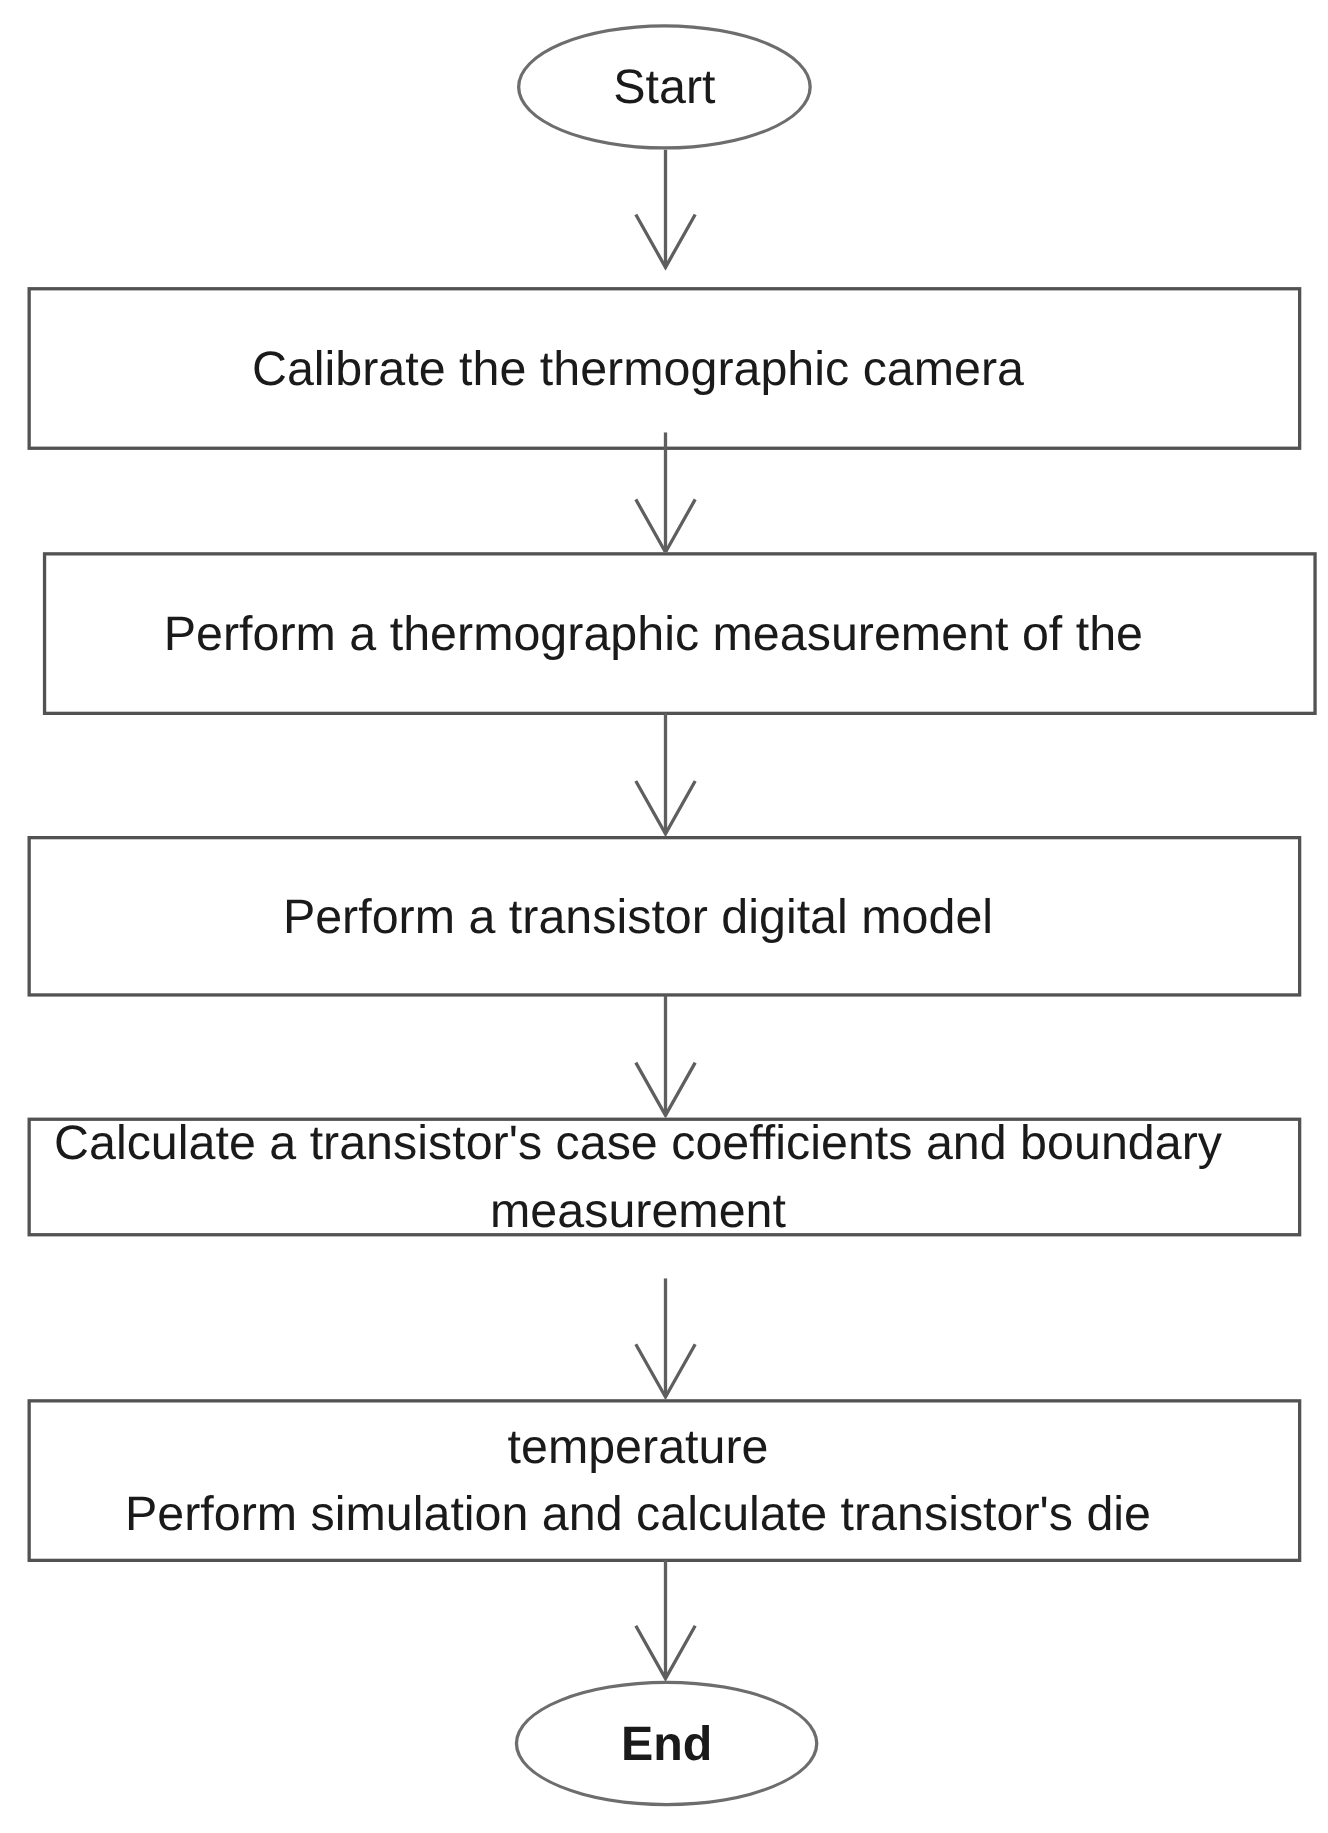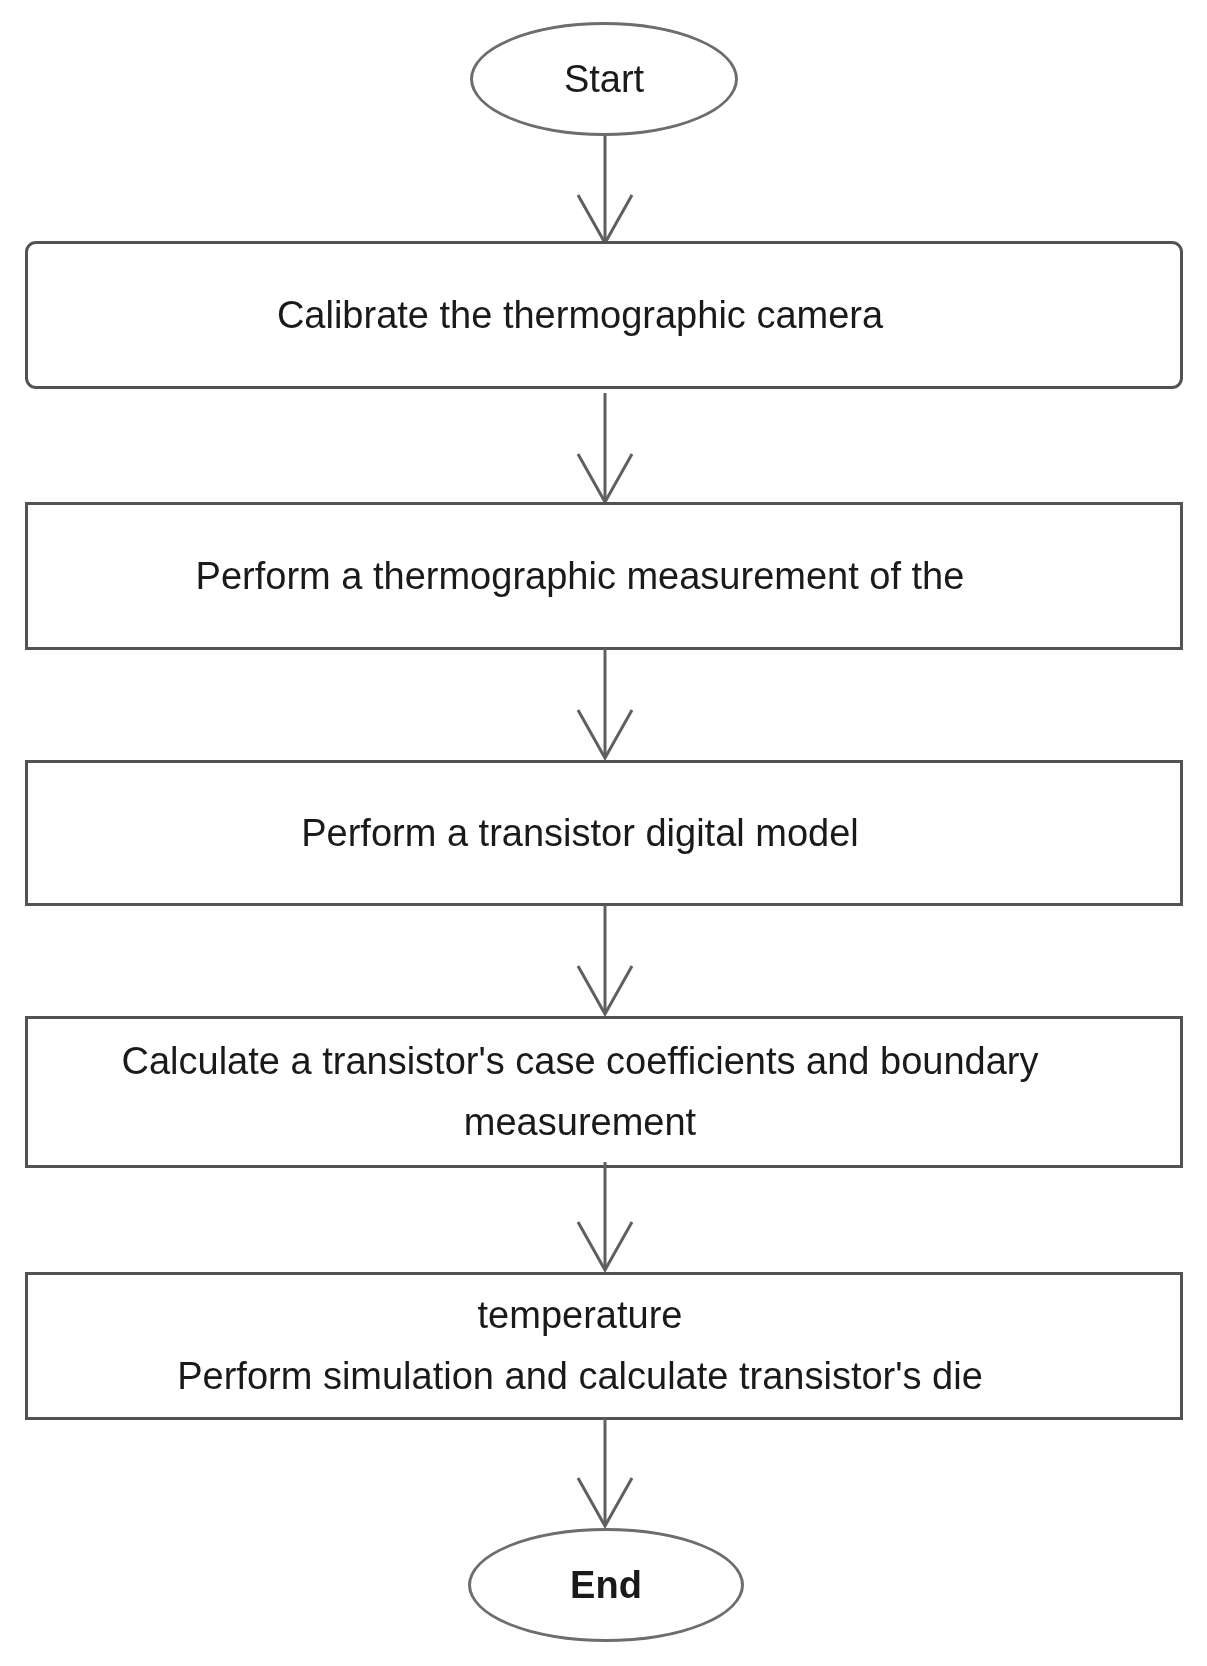--- a/index.html
+++ b/index.html
@@ -17,21 +17,21 @@
     overflow: hidden;
   }
   .node {
     position: absolute;
     box-sizing: border-box;
     display: flex;
     flex-direction: column;
     justify-content: center;
     align-items: center;
     text-align: center;
-    font-size: 38px;
+    font-size: 44px;
     line-height: 61px;
     background: var(--shape-fill, #ffffff);
   }
   .process {
     left: 25px;
     width: 1158px;
     border: 3px solid var(--process-border, #4f4f4f);
   }
   .terminator {
     border: 3px solid var(--terminator-border, #6d6d6d);
@@ -67,48 +67,48 @@
 
   <div class="node terminator" style="left:470px; top:22px; width:268px; height:114px;">
     <span class="line">Start</span>
   </div>
 
   <svg class="arrow" style="top:136px;" height="110" viewBox="0 0 80 110">
     <line x1="40" y1="0" x2="40" y2="107"></line>
     <path d="M 13 59 L 40 107 L 67 59"></path>
   </svg>
 
-  <div class="node process" style="top:241px; height:148px;border-radius:11px;">
+  <div class="node process" style="top:261px; height:148px;">
     <span class="line">Calibrate the thermographic camera</span>
   </div>
 
   <svg class="arrow" style="top:393px;" height="112" viewBox="0 0 80 112">
     <line x1="40" y1="0" x2="40" y2="109"></line>
     <path d="M 13 61 L 40 109 L 67 61"></path>
   </svg>
 
-  <div class="node process" style="top:502px; height:148px;">
+  <div class="node process" style="top:502px; height:148px;margin-left:14px;">
     <span class="line">Perform a thermographic measurement of the</span>
   </div>
 
   <svg class="arrow" style="top:648px;" height="113" viewBox="0 0 80 113">
     <line x1="40" y1="0" x2="40" y2="110"></line>
     <path d="M 13 62 L 40 110 L 67 62"></path>
   </svg>
 
   <div class="node process" style="top:760px; height:146px;">
     <span class="line">Perform a transistor digital model</span>
   </div>
 
   <svg class="arrow" style="top:905px;" height="112" viewBox="0 0 80 112">
     <line x1="40" y1="0" x2="40" y2="109"></line>
     <path d="M 13 61 L 40 109 L 67 61"></path>
   </svg>
 
-  <div class="node process" style="top:1016px; height:152px;">
+  <div class="node process" style="top:1016px; height:108px;">
     <span class="line">Calculate a transistor's case coefficients and boundary</span>
     <span class="line">measurement</span>
   </div>
 
   <svg class="arrow" style="top:1162px;" height="111" viewBox="0 0 80 111">
     <line x1="40" y1="0" x2="40" y2="108"></line>
     <path d="M 13 60 L 40 108 L 67 60"></path>
   </svg>
 
   <div class="node process" style="top:1272px; height:148px;">

